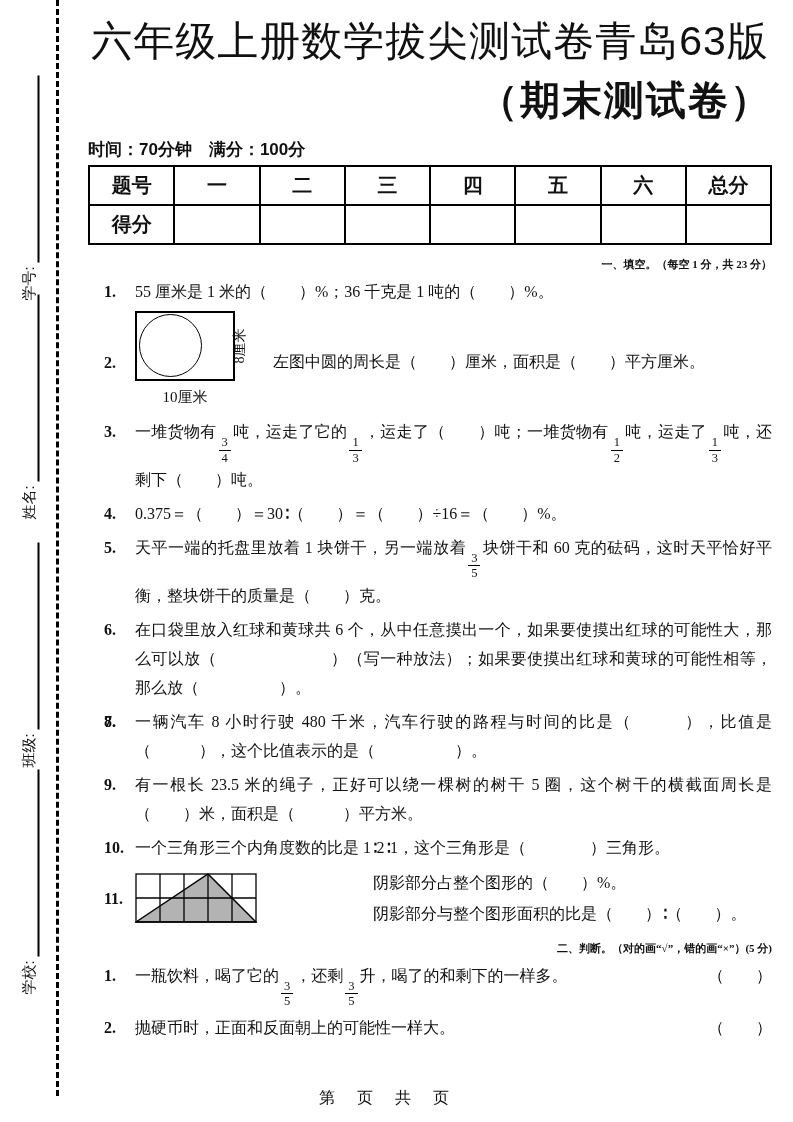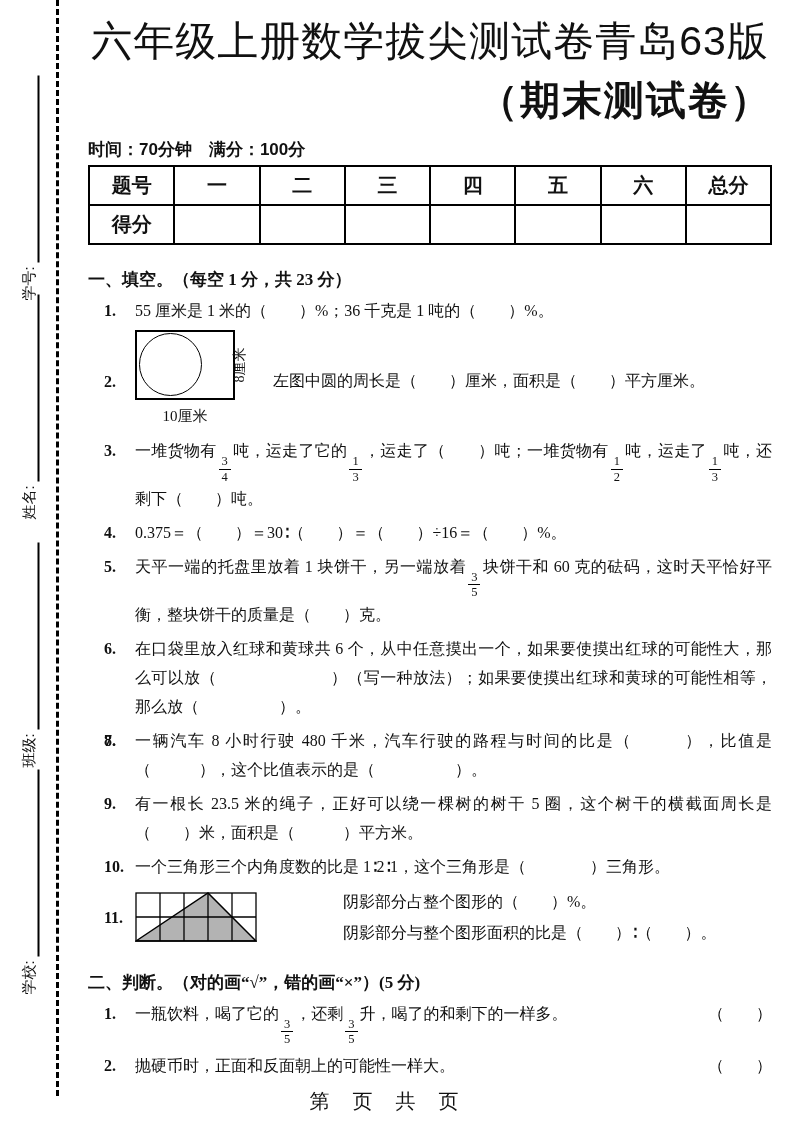--- a/index.html
+++ b/index.html
@@ -25,21 +25,21 @@
            font-weight:normal; font-size:41px; line-height:1.15; letter-spacing:1px; }
   .subtitle { text-align:right; font-family:"Liberation Sans", sans-serif;
               font-weight:bold; font-size:40px; margin-top:8px; letter-spacing:2px; }
   .meta { font-family:"Liberation Sans", sans-serif;
           font-weight:bold; font-size:17px; margin-top:10px; }
 
   table.score { width:100%; border-collapse:collapse; margin-top:4px; table-layout:fixed; }
   table.score td { border:2px solid #000; height:39px; text-align:center;
                    font-family:"Liberation Sans", sans-serif; font-weight:bold; font-size:20px; }
 
-  .sec-head { font-size:17px; font-weight:bold; margin:23px 0 2px; }
+  .sec-head { font-size:11px; font-weight:bold; margin:12px 0 2px;text-align:right; }
 
   .q { position:relative; padding-left:47px; font-size:16px; line-height:29px;
        margin:5px 0; text-align:justify; }
   .qnum { position:absolute; left:16px; top:0; font-weight:bold; }
   .qfig { display:flex; align-items:center; }
   .qfig .qnum { top:50%; transform:translateY(-50%); }
 
   
   .frac { display:inline-flex; flex-direction:column; align-items:center;
           vertical-align:-9px; font-size:12.5px; line-height:1.15; margin:0 2px; }
@@ -51,30 +51,30 @@
   .fig2-rect { position:relative; width:100px; height:70px; border:2px solid #000; display:block; }
   .fig2-circle { position:absolute; left:2px; top:1px; width:63px; height:63px;
                  border:1.5px solid #000; border-radius:50%; display:block; }
   .fig2-side { position:absolute; right:-24px; top:50%; transform:translateY(-50%) rotate(-90deg);
                white-space:nowrap; font-size:14px; }
   .fig2-bottom { font-size:15px; margin-top:2px; }
   .fig2-text { margin-left:16px; }
 
   
   .fig11-wrap { display:inline-block; line-height:0; }
-  .fig11-lines { display:inline-flex; flex-direction:column; margin-left:86px; }
+  .fig11-lines { display:inline-flex; flex-direction:column; margin-left:116px; }
   .fig11-line { display:block; line-height:31px; }
 
   
   .judge { display:flex; }
   .judge .jt { flex:1; }
   .judge .jb { white-space:nowrap; margin-left:10px; }
 
   .footer { position:absolute; left:0; right:16px; top:1088px; text-align:center;
-            font-size:20px; letter-spacing:9px; }
+            font-size:16px; letter-spacing:9px; }
 </style>
 </head>
 <body>
 
 <div class="page">
 
   <div class="cutline"></div>
 
   <div class="side-field sf0">
     <span class="side-label">学号:</span>

